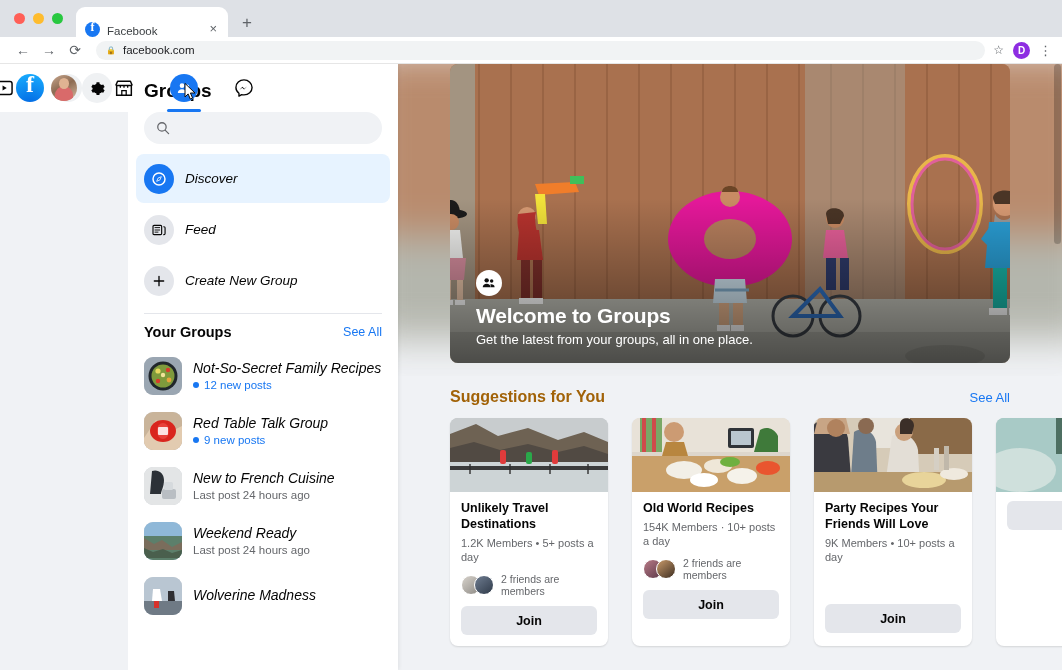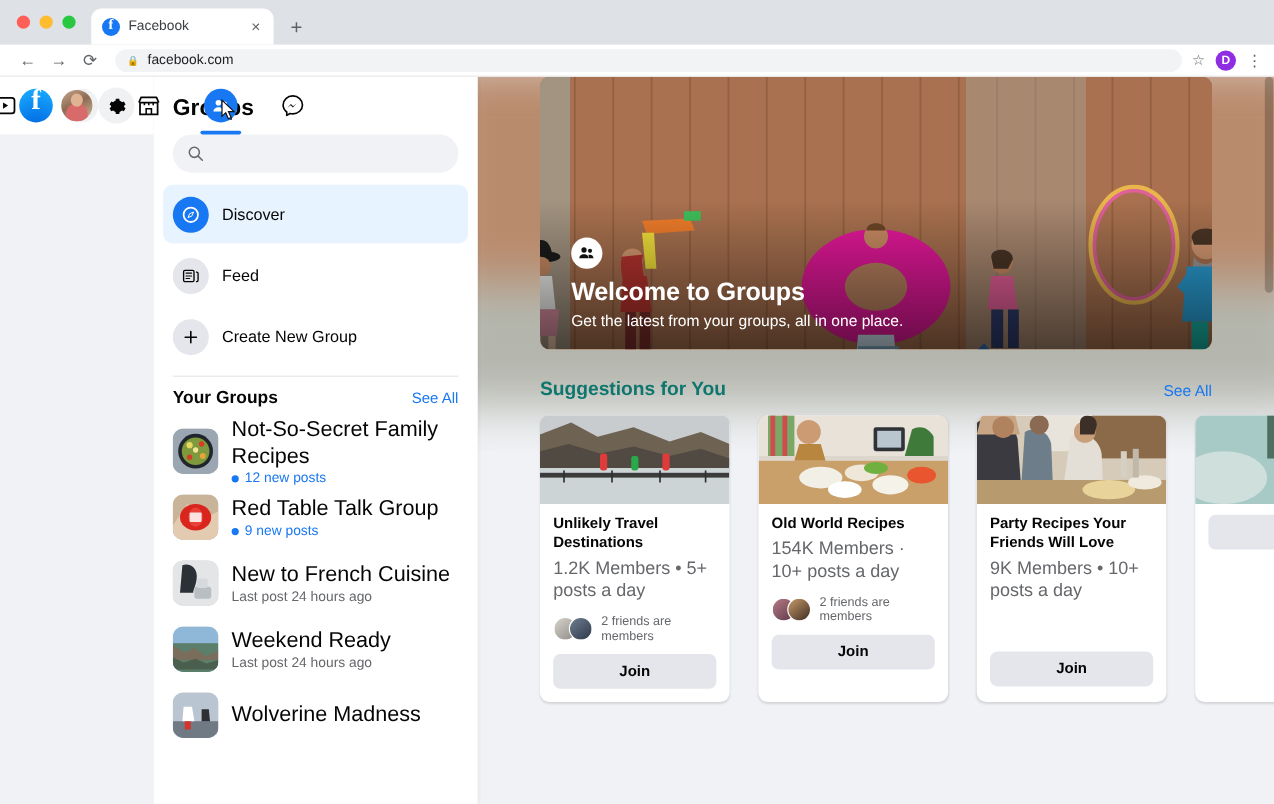--- a/index.html
+++ b/index.html
@@ -14,21 +14,21 @@
   .browser { width: 1062px; height: 670px; display: flex; flex-direction: column; background:#dee1e6; }
   .tabstrip {
     height: 37px; background:#dee1e6; display:flex; align-items:flex-end;
     padding-left: 10px; position: relative;
   }
   .traffic { display:flex; align-items:center; gap:8px; position:absolute; left:14px; top:13px; }
   .dot { width:11px; height:11px; border-radius:50%; }
   .dot.red{background:#ff5f57;} .dot.yellow{background:#febc2e;} .dot.green{background:#28c840;}
   .tab {
     margin-left: 66px; width:152px; height:30px; background:#fff;
-    border-radius: 9px 9px 0 0; display:flex; align-items:center;
+    border-radius: 9px 9px 0 0; display:flex; align-items:flex-end;
     padding: 0 9px; gap:7px; position:relative;
   }
   .tab-fav { width:15px; height:15px; border-radius:50%; background:#1877f2; position:relative; flex:none; }
   .tab-fav::after {
     content:"f"; position:absolute; left:0; right:0; top:-2px; text-align:center;
     color:#fff; font-size:12px; font-weight:bold; font-family:"Liberation Serif", serif;
   }
   .tab-title { font-size:11.5px; color:#3c4043; white-space:nowrap; overflow:hidden; flex:1; }
   .tab-close { font-size:13px; color:#5f6368; line-height:1; padding:2px; }
   .tab-new { margin-left:14px; margin-bottom:6px; font-size:17px; color:#5f6368; line-height:1; }
@@ -121,75 +121,75 @@
     height:32px; background:#f0f2f5; border-radius:18px; margin:0 8px 10px 8px;
     display:flex; align-items:center; gap:9px; padding:0 12px;
   }
   .side-search input {
     border:none; background:transparent; outline:none; font-size:13px;
     color:#65676b; font-family:"Liberation Sans", sans-serif; flex:1;
   }
   .side-search input::placeholder { color:#8a8d91; }
   .side-item {
     height:49px; border-radius:8px; display:flex; align-items:center; gap:11px;
-    padding:0 8px; margin-bottom:2px;
+    padding:0 8px; margin-bottom:2px;font-style:italic;
   }
   .side-item.selected { background:#e7f3ff; }
   .side-ico {
     width:30px; height:30px; border-radius:50%; background:#e4e6eb;
     display:flex; align-items:center; justify-content:center; flex:none;
   }
   .side-ico.blue { background:#1877f2; }
   .side-label { font-size:13.5px; color:#050505; }
   .divider { height:1px; background:#e4e6eb; margin:8px 8px 4px 8px; }
   .yg-row { display:flex; align-items:center; justify-content:space-between; padding:6px 8px 8px 8px; }
   .yg-title { font-size:14.5px; font-weight:bold; color:#050505; }
   .yg-seeall { font-size:12.5px; color:#1877f2; }
   .grouplist { }
   .group-item { height:55px; display:flex; align-items:center; gap:11px; padding:0 8px; border-radius:8px; }
   .g-thumb { width:38px; height:38px; border-radius:9px; flex:none; background:#cfd3d8; overflow:hidden; position:relative; }
-  .g-name { font-size:18px; color:#050505; line-height:1.25; }
+  .g-name { font-size:14px; color:#050505; line-height:1.25;font-style:italic; }
   .g-meta { font-size:11.5px; color:#65676b; margin-top:2px; display:flex; align-items:center; gap:5px; }
   .g-meta.new { color:#1877f2; }
   .bluedot { width:6px; height:6px; border-radius:50%; background:#1877f2; flex:none; }
 
   
   .main { flex:1; position:relative; overflow:hidden; background:#f0f2f5; }
   .hero-bleed { position:absolute; inset:0 0 auto 0; height:312px; overflow:hidden; }
   .hero-bleed .blurimg { position:absolute; inset:0; filter:blur(18px); transform:scale(1.1); }
   .hero-wrap { position:relative; padding: 0 52px; }
   .hero {
-    position:relative; height:227px; border-radius:8px; overflow:hidden;
+    position:relative; height:299px; border-radius:8px; overflow:hidden;
     margin-top:0px;
   }
   .hero-grad {
     position:absolute; inset:0;
     background:linear-gradient(to bottom, rgba(0,0,0,0) 45%, rgba(0,0,0,0.55) 100%);
   }
   .hero-txt { position:absolute; left:26px; bottom:16px; color:#fff; }
   .hero-badge {
     width:26px; height:26px; border-radius:50%; background:#fff;
     display:flex; align-items:center; justify-content:center; margin-bottom:8px;
   }
   .hero-h1 { font-size:21px; font-weight:bold; letter-spacing:-0.2px; }
   .hero-sub { font-size:13px; margin-top:4px; }
 
   .sugg { position:relative; padding: 0 52px; margin-top:25px; }
   .sugg-head { display:flex; align-items:center; justify-content:space-between; margin-bottom:12px; }
-  .sugg-title { font-size:16px; font-weight:bold; color:#0f766e; }
+  .sugg-title { font-size:16px; font-weight:bold; color:#a16207; }
   .sugg-seeall { font-size:13px; color:#1877f2; }
   .cards { display:flex; gap:24px; }
   .card {
     width:158px; background:#fff; border-radius:8px; overflow:hidden; flex:none;
     box-shadow:0 1px 2px rgba(0,0,0,0.12);
   }
   .card-img { height:74px; width:100%; position:relative; overflow:hidden; }
   .card-body { padding:9px 11px 0 11px; }
   .card-title { font-size:12.5px; font-weight:bold; color:#050505; line-height:1.26; }
-  .card-meta { font-size:15px; color:#65676b; margin-top:3px; line-height:1.3; }
+  .card-meta { font-size:11px; color:#65676b; margin-top:3px; line-height:1.3; }
   .card-friends { display:flex; align-items:center; gap:7px; margin-top:9px; min-height:22px; }
   .fstack { display:flex; }
   .fav { width:20px; height:20px; border-radius:50%; border:1.5px solid #fff; margin-left:-7px; }
   .fav:first-child { margin-left:0; }
   .card-friends-txt { font-size:10.5px; color:#65676b; }
   .join {
     margin:9px 11px 11px 11px; height:29px; background:#e4e6eb; border-radius:6px;
     display:flex; align-items:center; justify-content:center;
     font-size:12.5px; font-weight:bold; color:#050505;
   }

